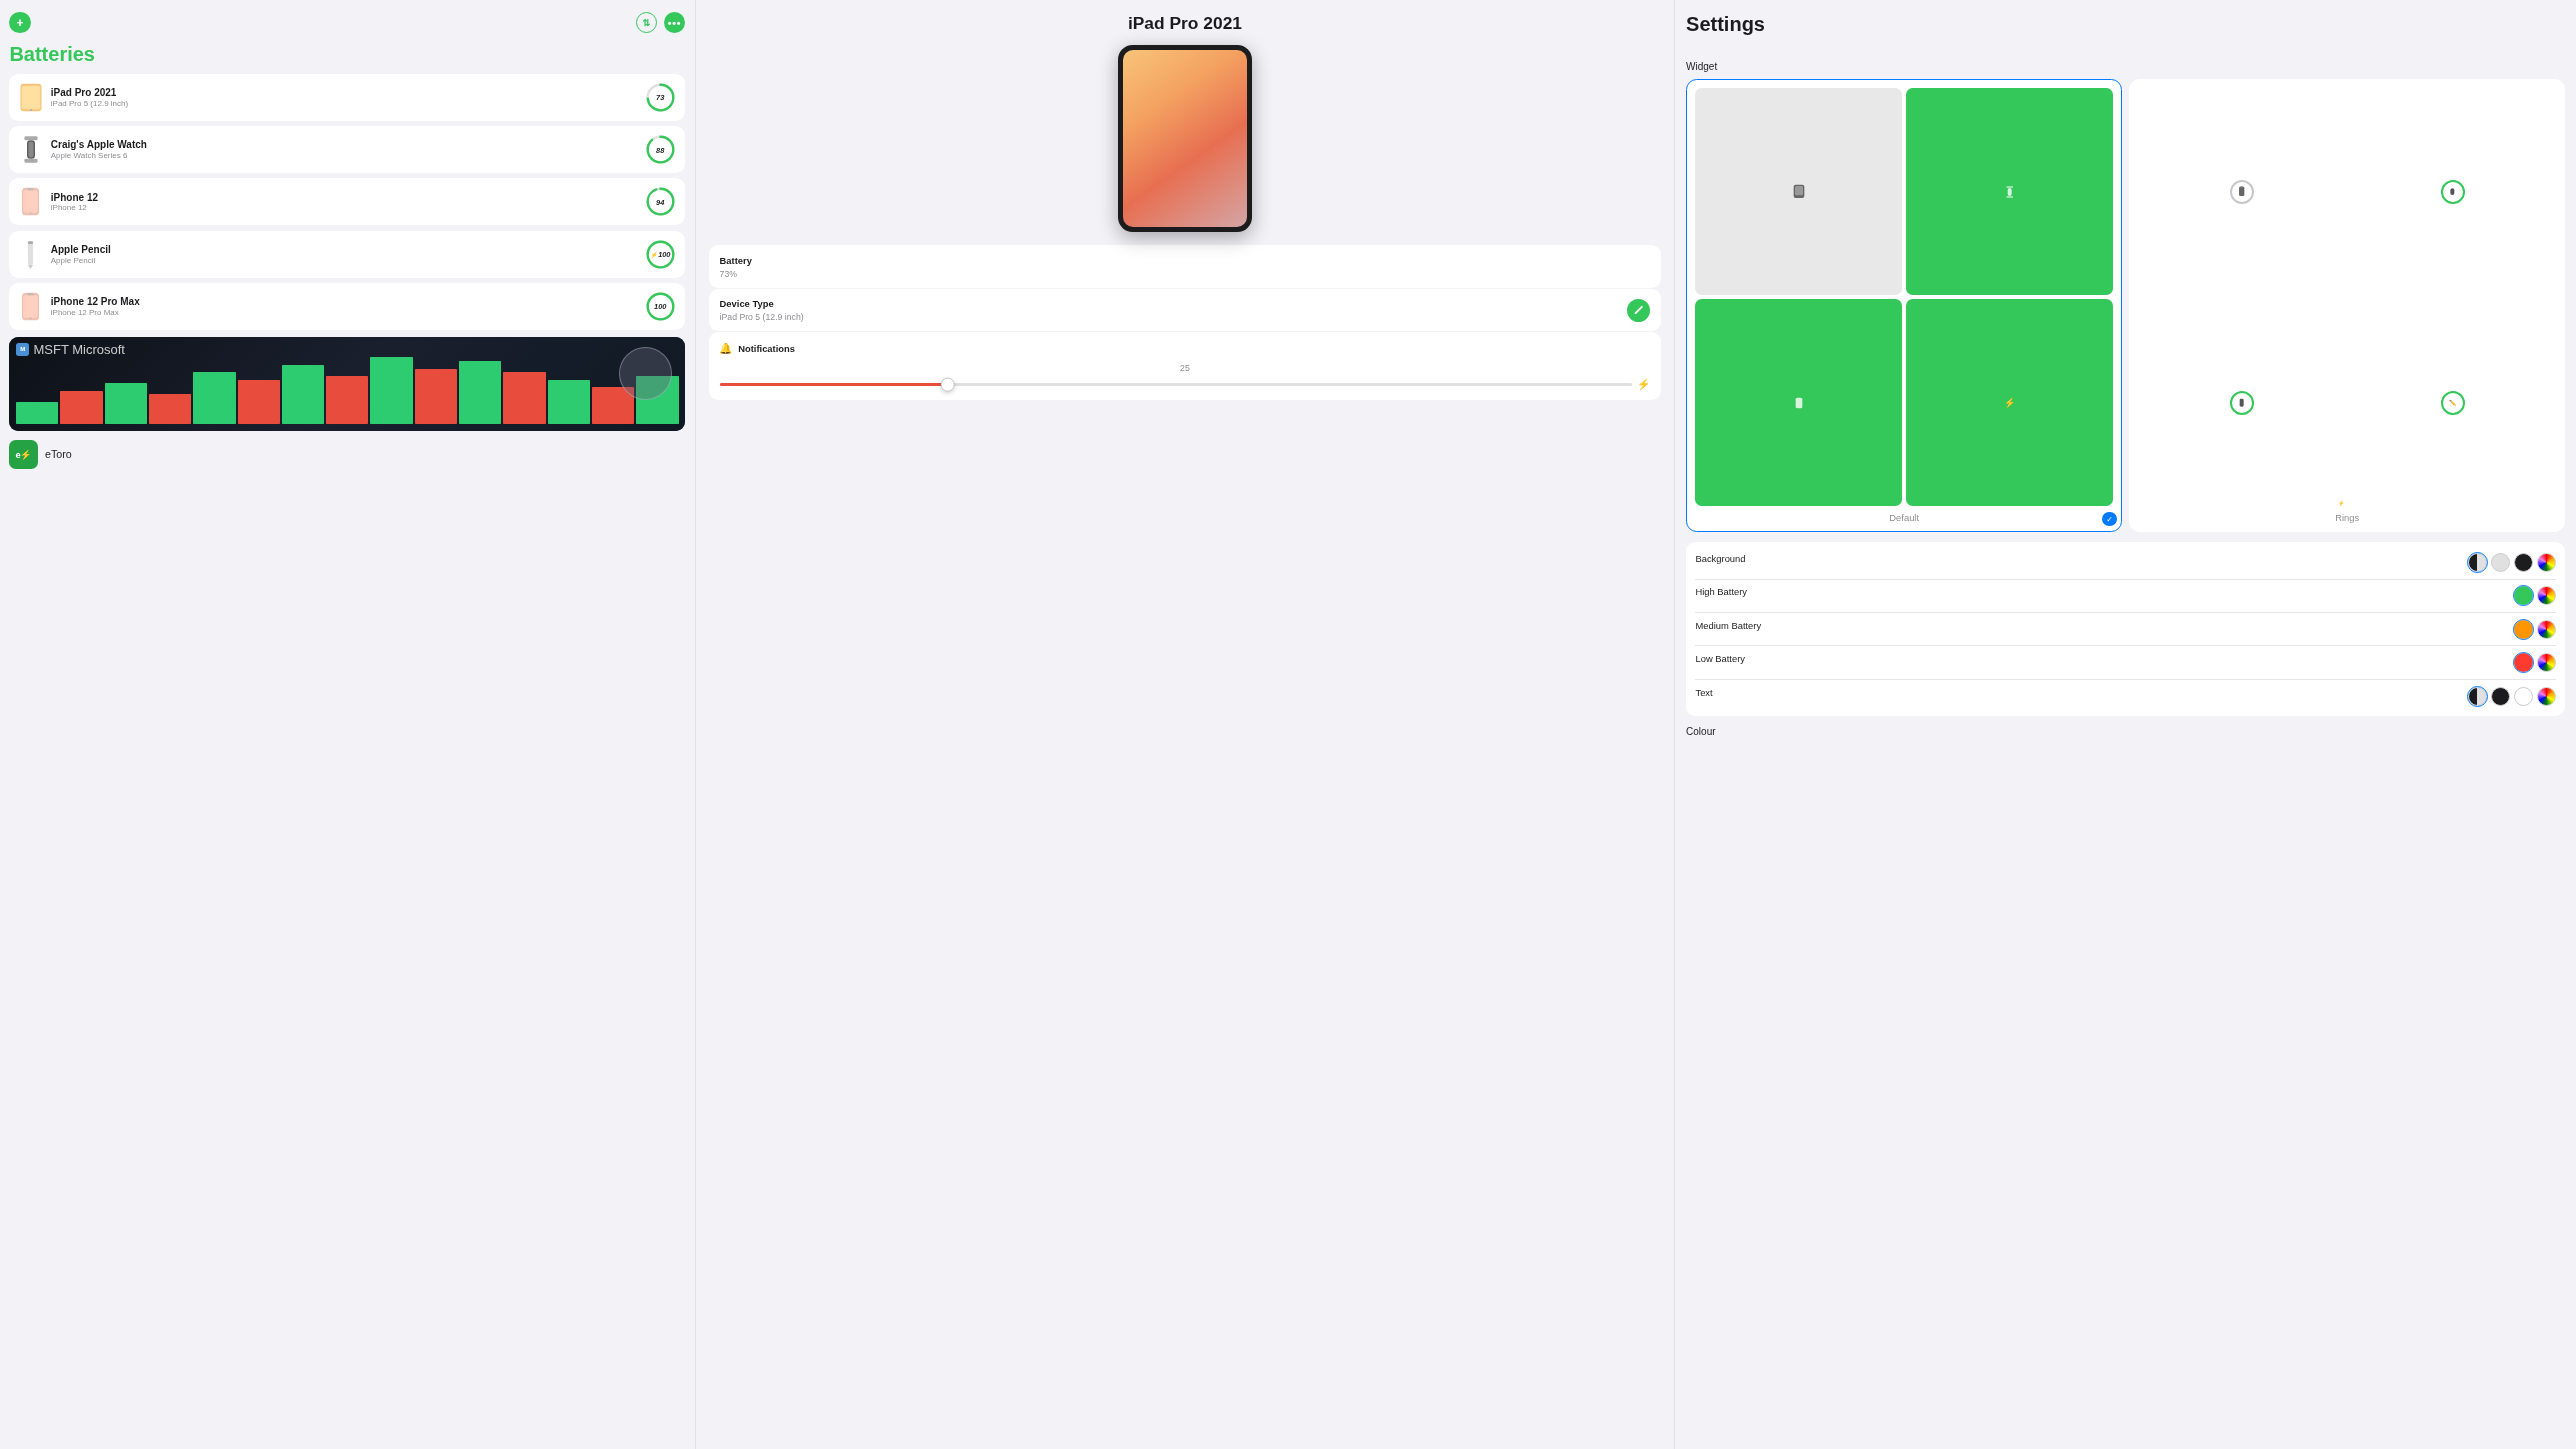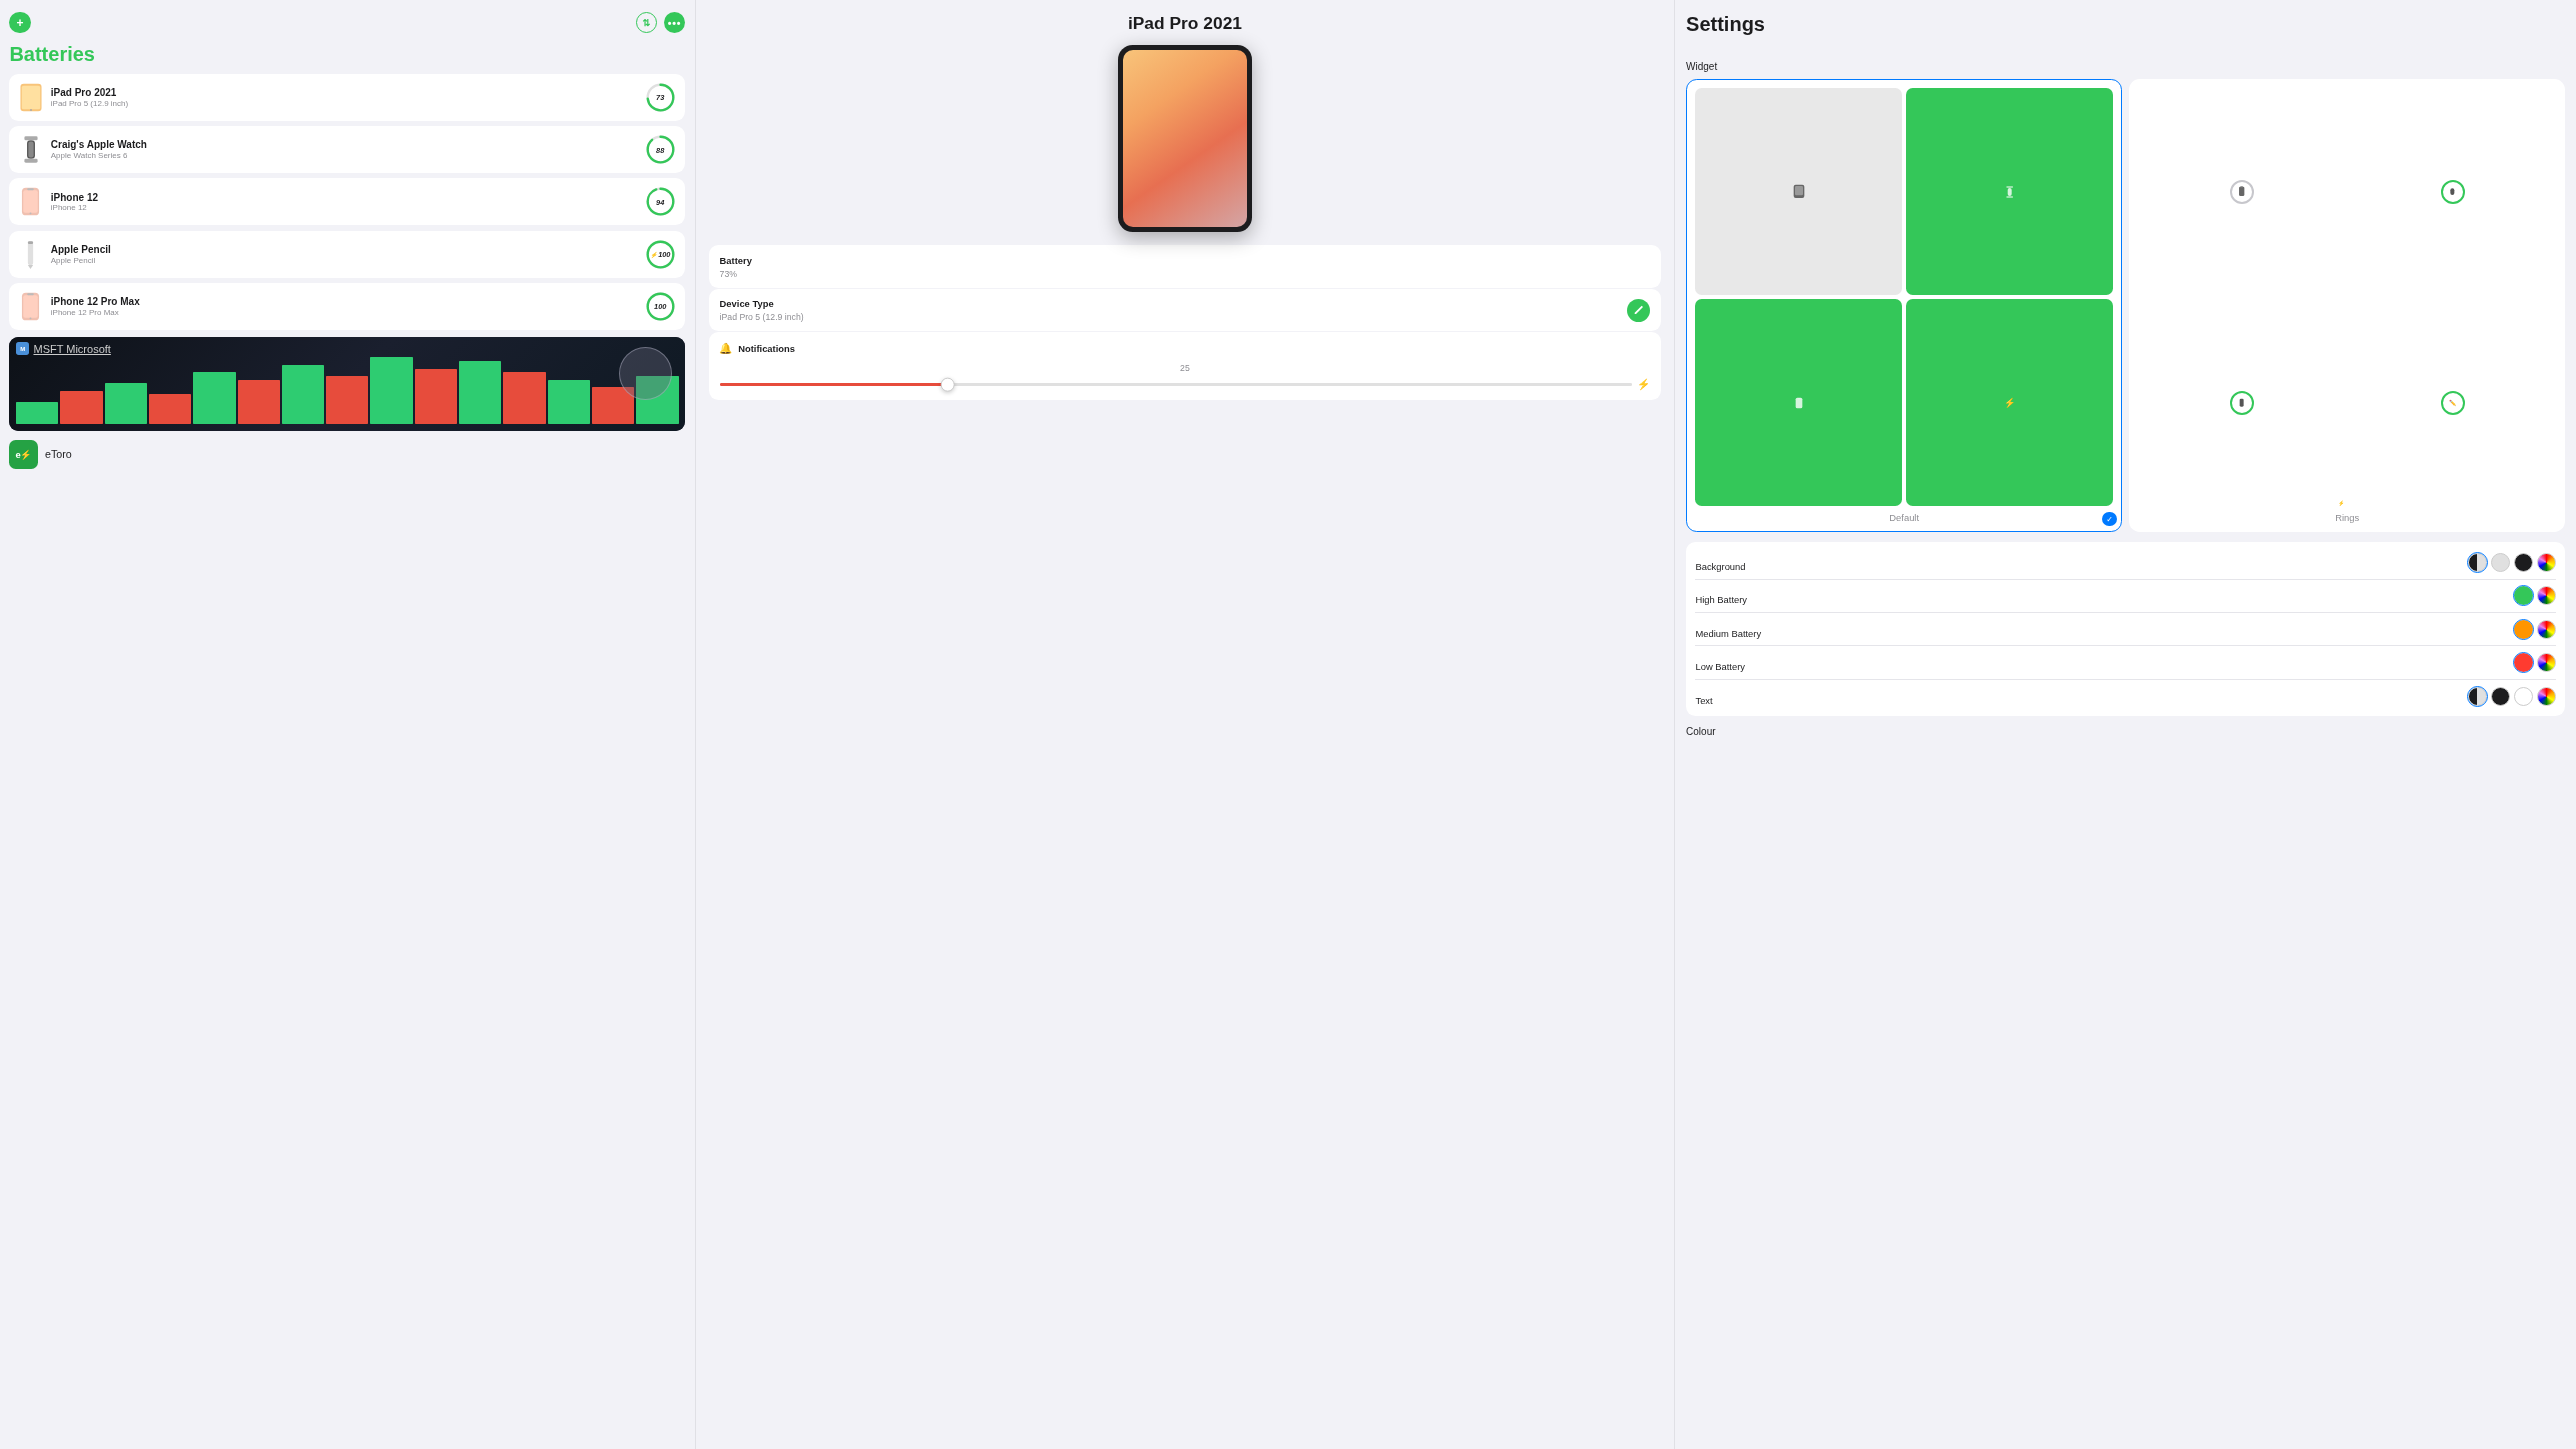--- a/index.html
+++ b/index.html
@@ -408,21 +408,21 @@
       border: 2.7px solid;
       display: flex; align-items: center; justify-content: center;
       font-size: 6.7px;
     }
     .ring-circle.green { border-color: #34c759; color: #555; }
     .ring-circle.gray { border-color: #c7c7cc; color: #555; }
 
     
     .color-row {
       display: flex;
-      align-items: flex-end;
+      align-items: flex-start;
       justify-content: space-between;
       padding: 6.7px 0;
       border-bottom: 0.7px solid #e5e5ea;
     }
     .color-row:last-child {
       border-bottom: none;
     }
     .color-row-label {
       font-size: 9.4px;
       color: #1c1c1e;
@@ -574,21 +574,21 @@
         <div class="battery-ring-text">100</div>
       </div>
     </div>
   </div>
 
   <div class="promo-banner">
     <div class="chart-sim">
       <div style="position:absolute;top:0;left:0;right:0;bottom:0;background:linear-gradient(135deg,#0d1117 0%,#1a1f2e 50%,#0f1923 100%);"></div>
       <div class="chart-overlay">
         <div class="chart-dot" style="background:#4a90d9;border-radius:2.7px;width:13.4px;height:13.4px;display:flex;align-items:center;justify-content:center;font-size:6px;color:white;font-weight:bold;">M</div>
-        <span class="chart-label" style="color:#ccc;font-size:11px;text-decoration:underline;">MSFT Microsoft</span>
+        <span class="chart-label" style="color:#ccc;font-size:13px;">MSFT Microsoft</span>
       </div>
       <div class="chart-bars">
         <div class="candle green" style="height:30%;"></div>
         <div class="candle red" style="height:45%;"></div>
         <div class="candle green" style="height:55%;"></div>
         <div class="candle red" style="height:40%;"></div>
         <div class="candle green" style="height:70%;"></div>
         <div class="candle red" style="height:60%;"></div>
         <div class="candle green" style="height:80%;"></div>
         <div class="candle red" style="height:65%;"></div>

